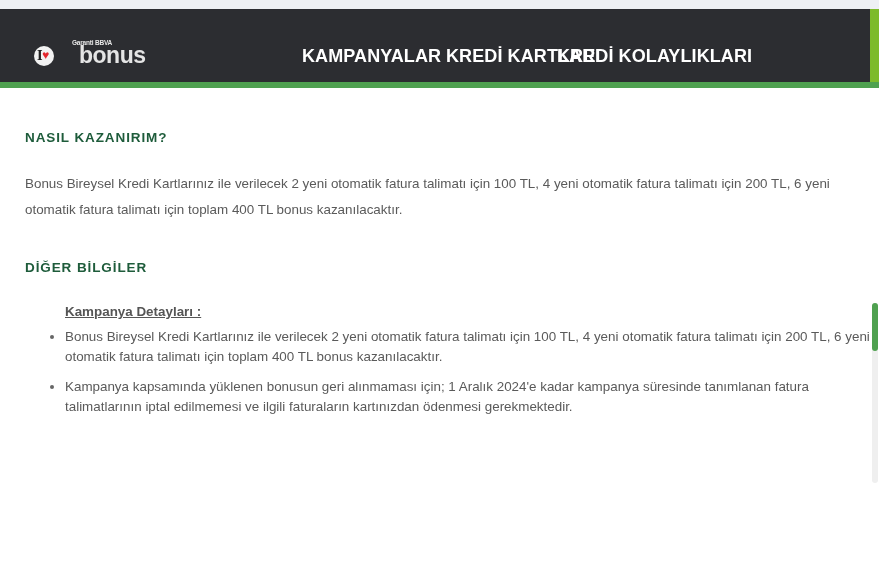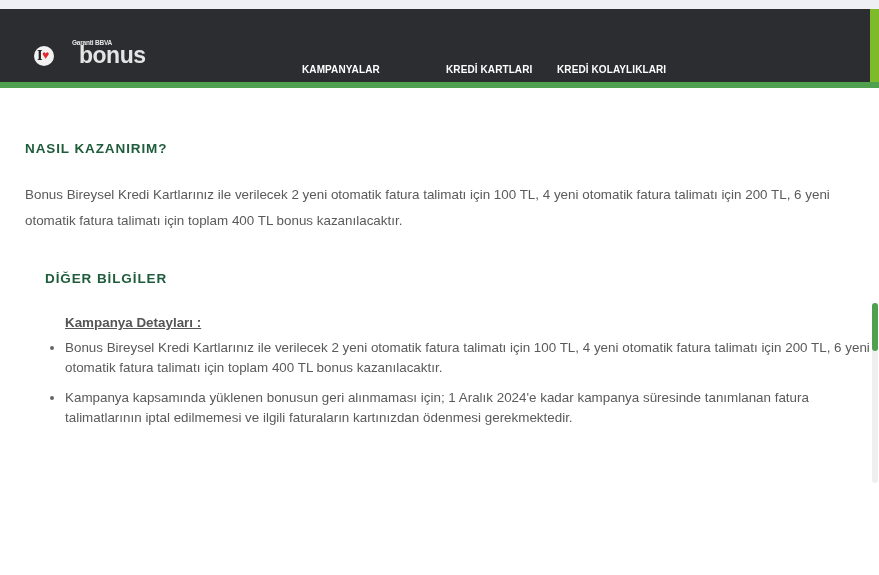--- a/index.html
+++ b/index.html
@@ -8,22 +8,22 @@
   .header { position: absolute; left: 0; top: 9px; width: 879px; height: 73px; background: #2c2d31; }
   .header-accent { position: absolute; right: 0; top: 9px; width: 9px; height: 73px; background: #7dbb2b; }
   .greenbar { position: absolute; left: 0; top: 82px; width: 879px; height: 6px; background: #4fa150; }
   .logo { position: absolute; left: 34px; top: 30px; width: 90px; height: 30px; }
   .logo-garanti { position: absolute; left: 38px; top: 0px; font-size: 6.5px; color: #e8e8e8; font-weight: bold; white-space: nowrap; letter-spacing: -0.2px; }
   .logo-word { position: absolute; left: 13px; top: 4px; font-size: 23px; color: #e5e5e5; font-weight: bold; letter-spacing: -0.5px; line-height: 24px; margin-left: 32px; }
   .logo-badge { position: absolute; left: 0px; top: 7px; width: 20px; height: 20px; border-radius: 50%; background: #f2f2f2; }
   .logo-badge .i { position: absolute; left: 3px; top: 3px; font-size: 12px; font-weight: bold; color: #222; line-height: 14px; font-family: "DejaVu Serif", serif; }
   .logo-badge .heart { position: absolute; left: 8px; top: 3px; font-size: 12px; color: #e3262d; line-height: 13px; }
   .nav { position: absolute; top: 37px; left: 0; }
-  .nav-item { position: absolute; top: 0; white-space: nowrap; color: #ffffff; font-weight: bold; font-size: 10px; letter-spacing: 0.1px; cursor: pointer; margin-top: 18px; }
-  .content { position: absolute; left: 0; top: 97px; width: 879px; height: 395px; overflow: hidden; }
+  .nav-item { position: absolute; top: 0; white-space: nowrap; color: #ffffff; font-weight: bold; font-size: 18px; letter-spacing: 0.1px; cursor: pointer; }
+  .content { position: absolute; left: 0; top: 86px; width: 879px; height: 395px; overflow: hidden; }
   .h2 { position: absolute; left: 25px; color: #1e5c3b; font-weight: bold; font-size: 13.5px; letter-spacing: 0.9px; white-space: nowrap; }
   .para { position: absolute; left: 25px; width: 850px; color: #5a5a5a; font-size: 13.4px; line-height: 26px; }
   .subhead { position: absolute; left: 65px; color: #555; font-size: 13.4px; font-weight: bold; text-decoration: underline; white-space: nowrap; }
   .bullets { position: absolute; left: 65px; width: 806px; list-style: none; }
   .bullets li { position: relative; color: #5a5a5a; font-size: 13.4px; line-height: 20px; margin-bottom: 10px; }
   .bullets li .dot { position: absolute; left: -15px; top: 8px; width: 4px; height: 4px; border-radius: 50%; background: #666; }
   .scroll-track { position: absolute; left: 872px; top: 303px; width: 6px; height: 180px; background: #efefef; border-radius: 3px; }
   .scroll-thumb { position: absolute; left: 872px; top: 303px; width: 6px; height: 48px; background: #4fa150; border-radius: 3px; }
 </style>
 </head>
@@ -44,21 +44,21 @@
     <span class="nav-item" style="left:446px;">KREDİ KARTLARI</span>
     <span class="nav-item" style="left:557px;">KREDİ KOLAYLIKLARI</span>
   </div>
 </div>
 <div class="header-accent"></div>
 <div class="greenbar"></div>
 
 <div class="content">
   <div class="h2" style="top:44px;">NASIL KAZANIRIM?</div>
   <p class="para" style="top:85px;">Bonus Bireysel Kredi Kartlarınız ile verilecek 2 yeni otomatik fatura talimatı için 100 TL, 4 yeni otomatik fatura talimatı için 200 TL, 6 yeni otomatik fatura talimatı için toplam 400 TL bonus kazanılacaktır.</p>
-  <div class="h2" style="top:174px;margin-left:20px;">DİĞER BİLGİLER</div>
+  <div class="h2" style="top:174px;">DİĞER BİLGİLER</div>
   <div class="subhead" style="top:218px;">Kampanya Detayları :</div>
   <ul class="bullets" style="top:241px;">
     <li><span class="dot"></span><span>Bonus Bireysel Kredi Kartlarınız ile verilecek 2 yeni otomatik fatura talimatı için 100 TL, 4 yeni otomatik fatura talimatı için 200 TL, 6 yeni otomatik fatura talimatı için toplam 400 TL bonus kazanılacaktır.</span></li>
     <li><span class="dot"></span><span>Kampanya kapsamında yüklenen bonusun geri alınmaması için; 1 Aralık 2024'e kadar kampanya süresinde tanımlanan fatura talimatlarının iptal edilmemesi ve ilgili faturaların kartınızdan ödenmesi gerekmektedir.</span></li>
   </ul>
 </div>
 
 <div class="scroll-track"></div>
 <div class="scroll-thumb"></div>
 

